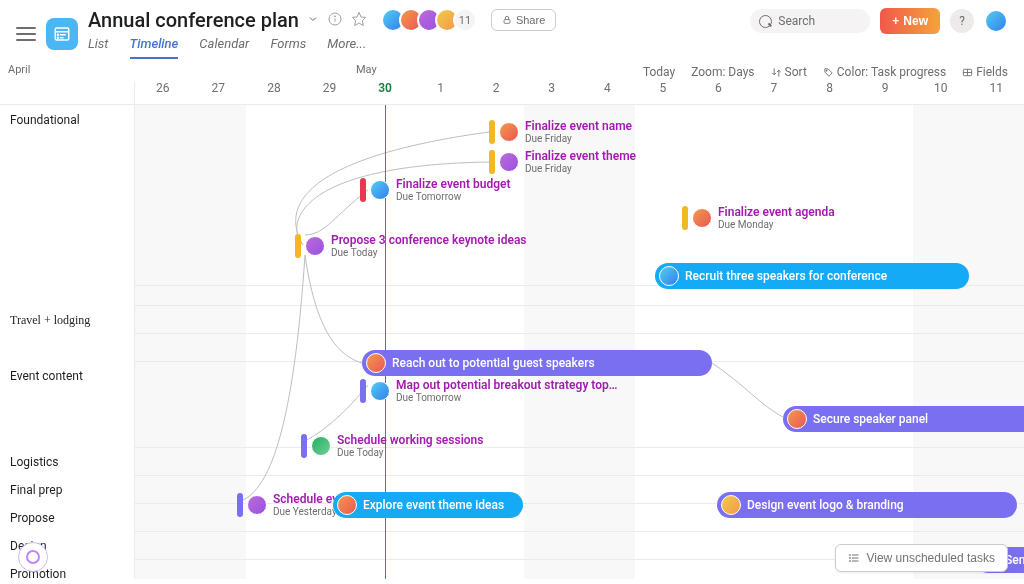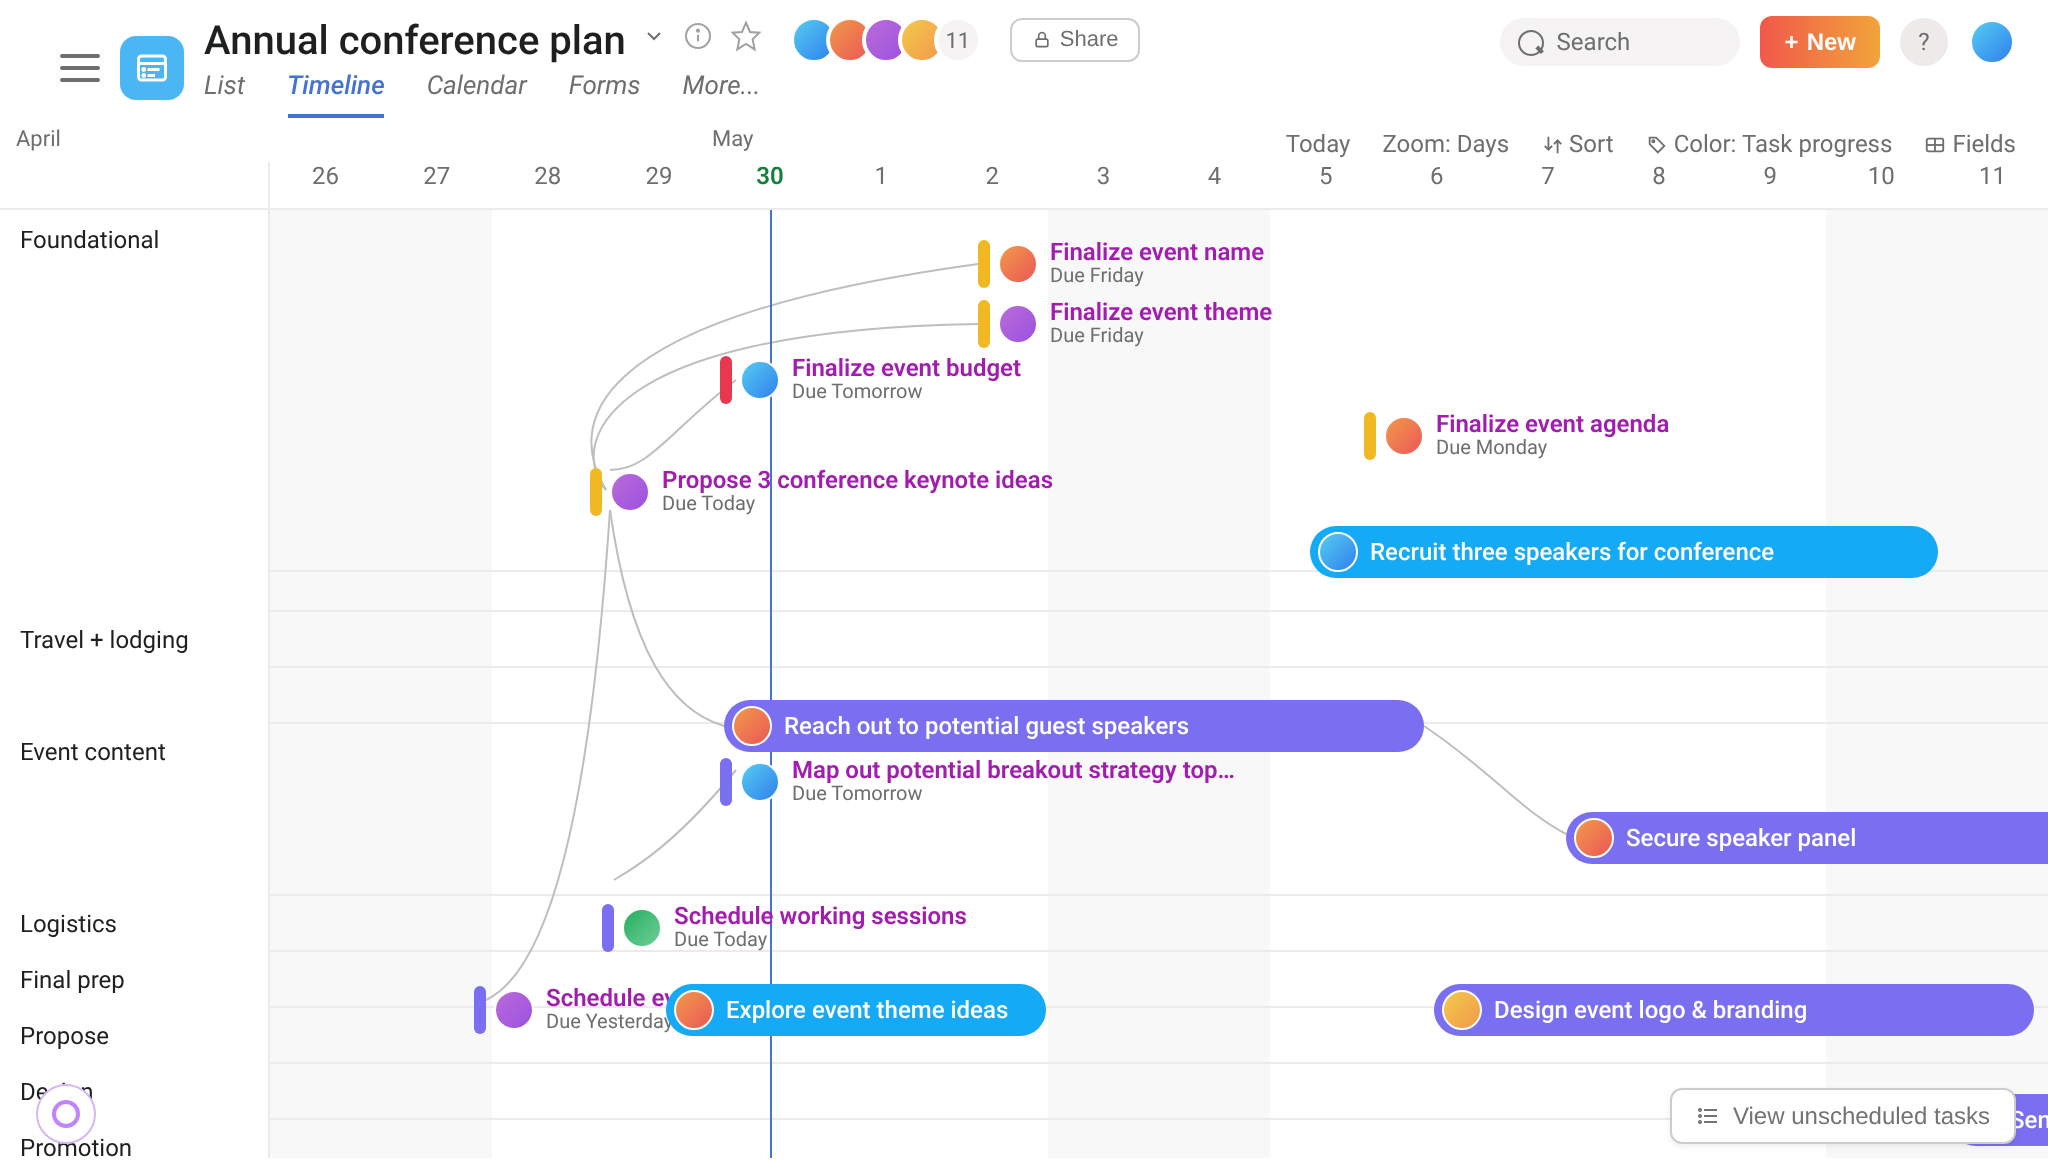--- a/index.html
+++ b/index.html
@@ -1,19 +1,19 @@
 <!DOCTYPE html>
 <html><head>
 <meta charset="utf-8">
 <style>
   * { box-sizing: border-box; margin: 0; padding: 0; }
   body { font-family: -apple-system, BlinkMacSystemFont, "Segoe UI", Roboto, Helvetica, Arial, sans-serif; font-size: 13px; color: #1e1f21; background: #fff; width: 1024px; height: 584px; overflow: hidden; position: relative; }
 
   
-  .header { display: flex; align-items: flex-start; padding: 8px 16px 0 16px; margin-left: 14px; }
+  .header { display: flex; align-items: flex-start; padding: 8px 16px 0 16px; }
   .header-left { display: flex; align-items: center; gap: 10px; }
   .menu-icon { width: 20px; height: 14px; display: flex; flex-direction: column; justify-content: space-between; cursor: pointer; }
   .menu-icon span { display:block; height:2px; background:#6d6e6f; border-radius:1px; }
   .project-icon { width: 32px; height: 32px; border-radius: 8px; background: #4ab6f4; display:flex; align-items:center; justify-content:center; }
   .project-icon svg { width:18px; height:18px; }
   .title-block { display:flex; flex-direction:column; }
   .title-row { display:flex; align-items:center; gap:8px; }
   .title { font-size: 20px; font-weight: 500; }
   .chevron-down { color:#6d6e6f; }
   .star, .info-circle { color:#a2a0a2; }
@@ -226,21 +226,21 @@
       <div class="date-cell">9</div>
       <div class="date-cell">10</div>
       <div class="date-cell">11</div>
     </div>
 </div>
 
 <div class="timeline-body">
   <div class="sections" id="sections">
       <div class="section-label" style="position: absolute; top: 0px; left: 0px; right: 0px;">Foundational</div>
       <div class="section-label" style="position: absolute; top: 180px; left: 0px; right: 0px;"></div>
-      <div class="section-label" style="position: absolute; top: 200px; left: 0px; right: 0px;">Travel + lodging</div>
+      <div class="section-label" style="position: absolute; top: 200px; left: 0px; right: 0px; font-family: Liberation Serif, serif;">Travel + lodging</div>
       <div class="section-label" style="position: absolute; top: 256px; left: 0px; right: 0px;">Event content</div>
       <div class="section-label" style="position: absolute; top: 342px; left: 0px; right: 0px;">Logistics</div>
       <div class="section-label" style="position: absolute; top: 370px; left: 0px; right: 0px;">Final prep</div>
       <div class="section-label" style="position: absolute; top: 398px; left: 0px; right: 0px;">Propose</div>
       <div class="section-label" style="position: absolute; top: 426px; left: 0px; right: 0px;">Design</div>
       <div class="section-label" style="position: absolute; top: 454px; left: 0px; right: 0px;">Promotion</div>
     </div>
   <div class="grid">
     <div class="grid-cols" id="gridcols">
         <div class="grid-col shade"></div>
@@ -340,21 +340,21 @@
         <div class="tbody">
             <span class="tname">Map out potential breakout strategy top…</span>
             <span class="tdue">Due Tomorrow</span>
           </div>
       </div>
       <div class="task bar purple" style="left:648px; top:301px; width:300px;">
         <div class="tavatar av-a"></div>
         <span class="tname">Secure speaker panel</span>
       </div>
 
-      <div class="task" style="left:166px; top:328px; width:240px;margin-top:18px;">
+      <div class="task" style="left:166px; top:328px; width:240px;">
         <div class="pill purple"></div>
         <div class="tavatar av-d"></div>
         <div class="tbody">
             <span class="tname">Schedule working sessions</span>
             <span class="tdue">Due Today</span>
           </div>
       </div>
 
       <div class="task" style="left:102px; top:387px; width:118px;">
         <div class="pill purple"></div>

